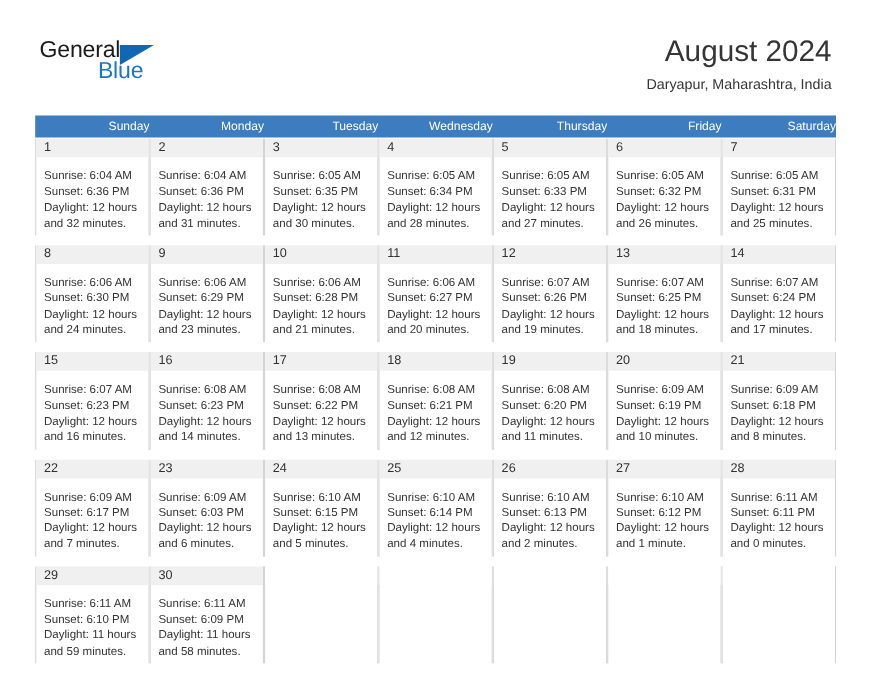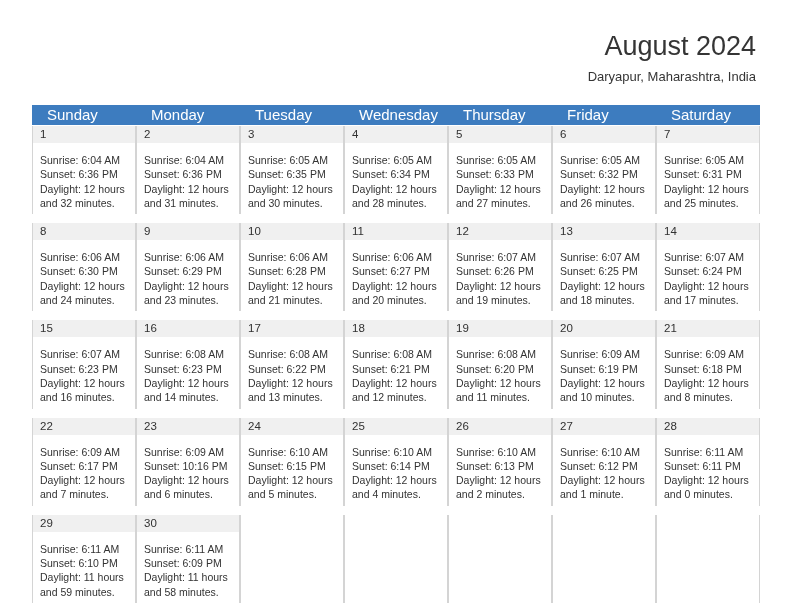--- a/index.html
+++ b/index.html
@@ -96,24 +96,25 @@
     display: flex;
     width: 728px;
     background: #3d7cbf;
   }
   .weekday {
     flex: 1 1 0;
     box-sizing: border-box;
     height: 20px;
     line-height: 20px;
     padding-left: 15px;
-    font-size: 15px;
+    font-size: 11px;
     color: #ffffff;
     overflow: hidden;
     white-space: nowrap;
+    text-align: right;
   }
   .week-row {
     display: flex;
     width: 728px;
     margin-top: 1px;
   }
   .week-row.spaced {
     margin-top: 9px;
   }
   .day-cell {
@@ -150,20 +151,25 @@
     border-left: 1px solid #d4d4d4;
     border-right: 1px solid #d4d4d4;
   }
 </style>
 </head>
 <body>
 
 <div class="page">
 
   <div class="header">
+    <div class="logo">
+      <span class="logo-general">General</span>
+      <span class="logo-triangle"></span>
+      <span class="logo-blue">Blue</span>
+    </div>
     <div class="title-block">
       <div class="cal-title">August 2024</div>
       <div class="cal-subtitle">Daryapur, Maharashtra, India</div>
     </div>
   </div>
 
   <div class="calendar">
     <div class="weekday-row">
       <div class="weekday">Sunday</div>
       <div class="weekday">Monday</div>
@@ -377,21 +383,21 @@
               <div class="day-line">Sunrise: 6:09 AM</div>
               <div class="day-line">Sunset: 6:17 PM</div>
               <div class="day-line">Daylight: 12 hours</div>
               <div class="day-line">and 7 minutes.</div>
             </div>
           </div>
           <div class="day-cell">
             <div class="day-number">23</div>
             <div class="day-body">
               <div class="day-line">Sunrise: 6:09 AM</div>
-              <div class="day-line">Sunset: 10:16 PM</div>
+              <div class="day-line">Sunset: 6:03 PM</div>
               <div class="day-line">Daylight: 12 hours</div>
               <div class="day-line">and 6 minutes.</div>
             </div>
           </div>
           <div class="day-cell">
             <div class="day-number">24</div>
             <div class="day-body">
               <div class="day-line">Sunrise: 6:10 AM</div>
               <div class="day-line">Sunset: 6:15 PM</div>
               <div class="day-line">Daylight: 12 hours</div>

